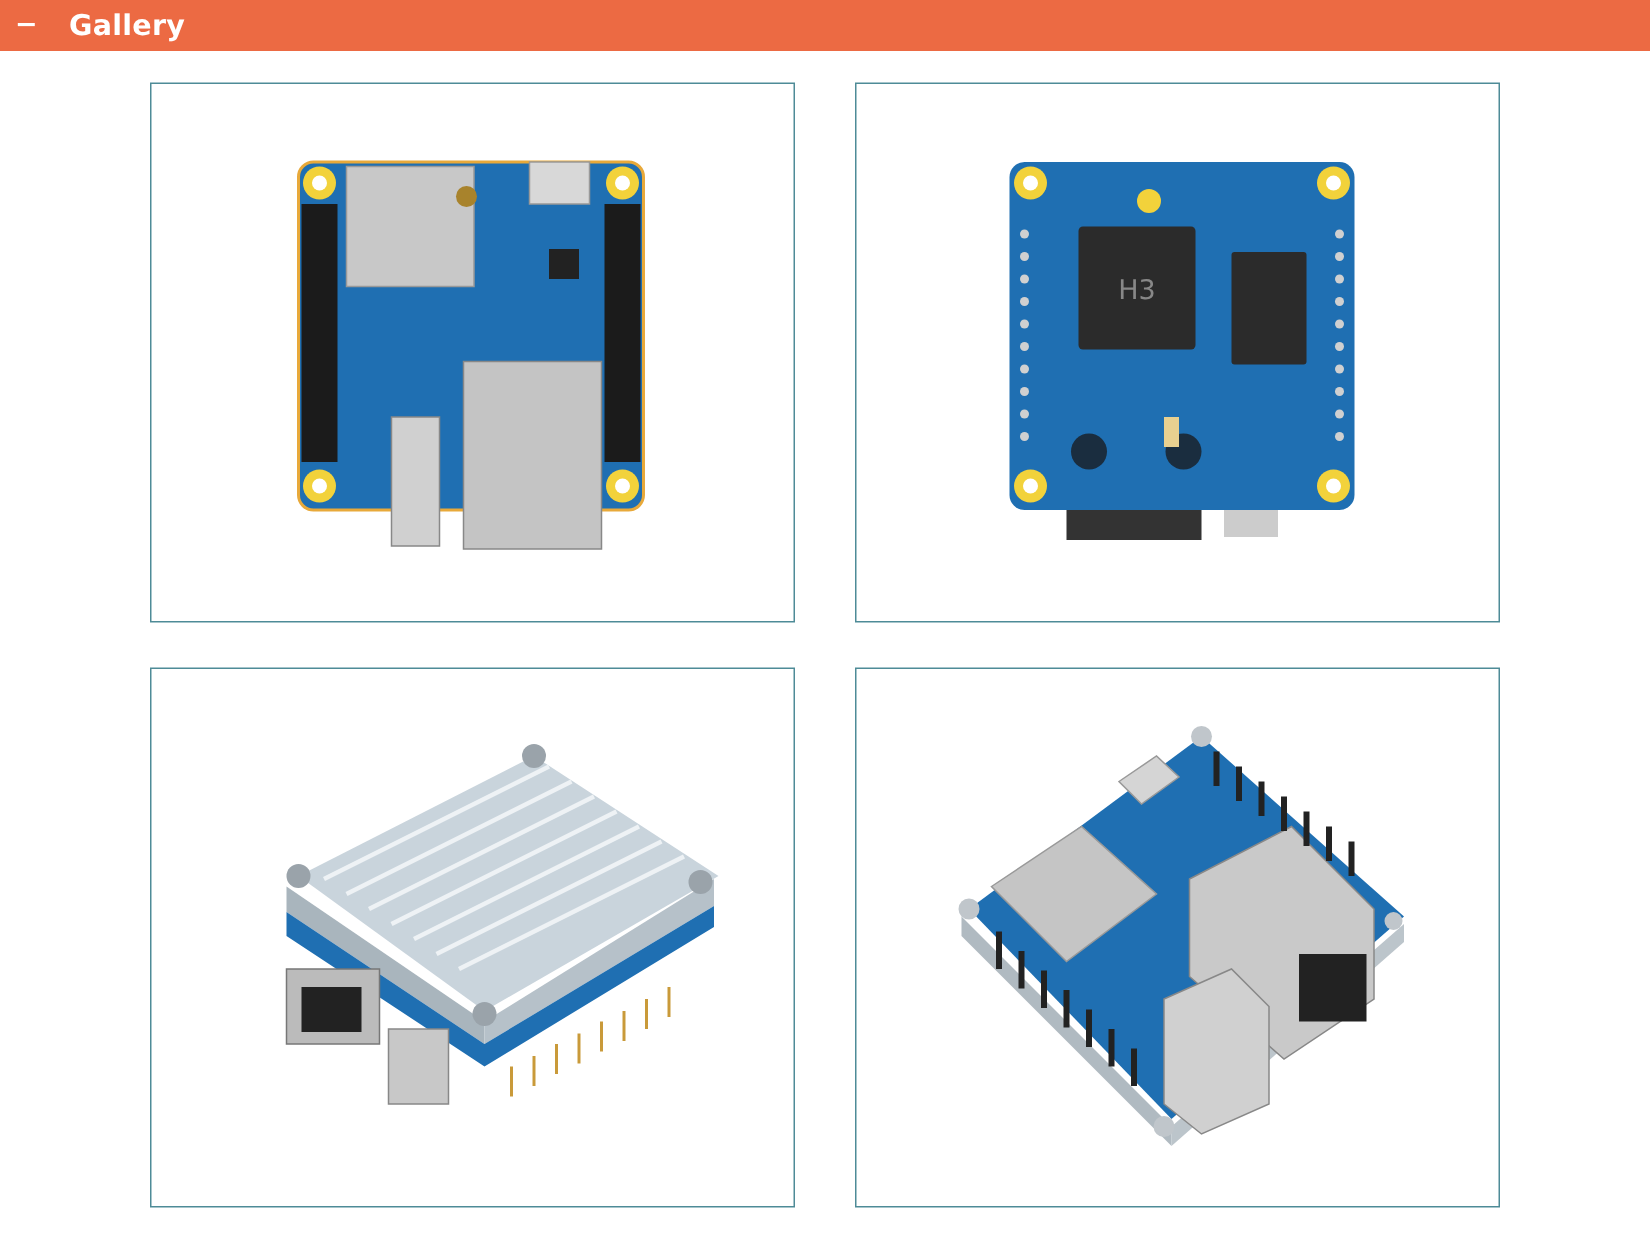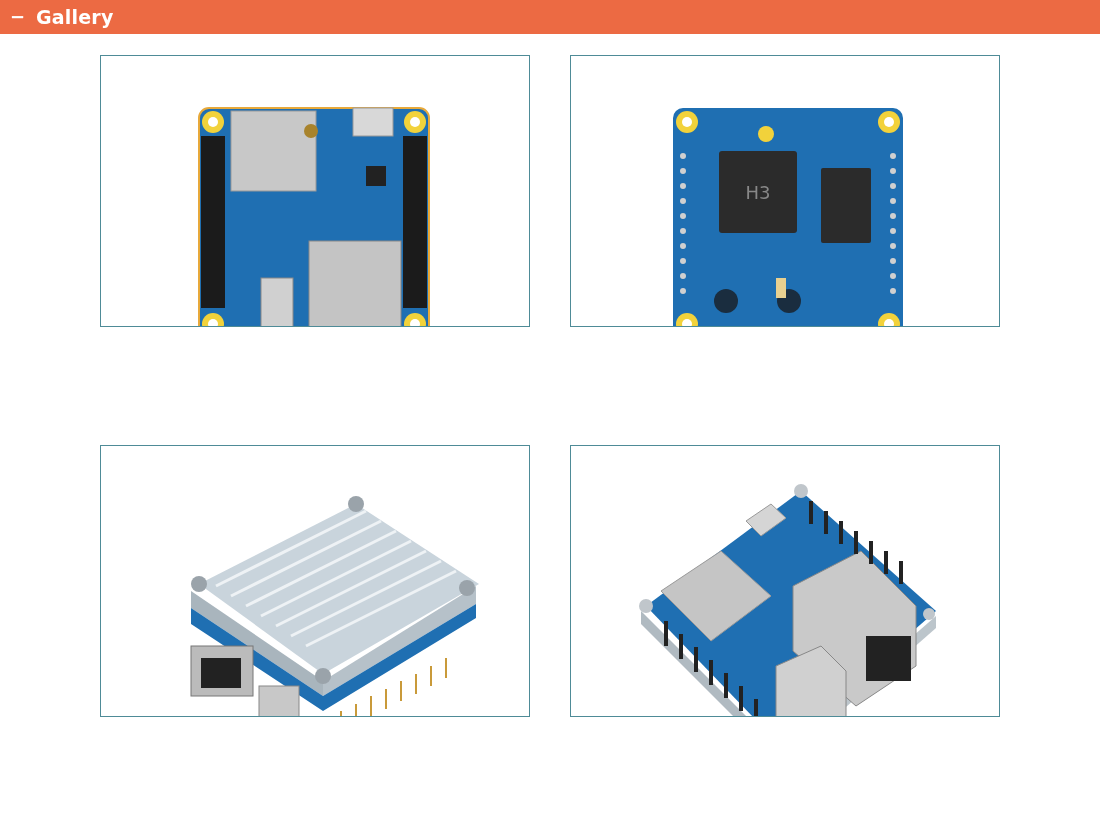--- a/index.html
+++ b/index.html
@@ -1,20 +1,20 @@
 <!DOCTYPE html>
 <html><head>
 <meta charset="utf-8">
 <style>
   * { box-sizing: border-box; margin: 0; padding: 0; }
   body { width: 1100px; height: 835px; background: #ffffff; font-family: "DejaVu Sans", sans-serif; overflow: hidden; position: relative; }
   .header { position: absolute; left: 0; top: 0; width: 1100px; height: 34px; background: #ec6a43; color: #fff; display: flex; align-items: center; padding-left: 10px; cursor: pointer; }
   .header .toggle { font-size: 18px; font-weight: bold; width: 20px; line-height: 1; }
-  .header .title { font-size: 19px; font-weight: bold; margin-left: 6px; letter-spacing: 0.2px; }
-  .frame { position: absolute; width: 430px; height: 272px; border: 1px solid #4e8b97; background: #fff; overflow: hidden; }
+  .header .title { font-size: 19px; font-weight: bold; margin-left: 16px; letter-spacing: 0.2px; }
+  .frame { position: absolute; width: 430px; height: 360px; border: 1px solid #4e8b97; background: #fff; overflow: hidden; }
   .f1 { left: 100px; top: 55px; } .f2 { left: 570px; top: 55px; }
   .f3 { left: 100px; top: 445px; } .f4 { left: 570px; top: 445px; }
   .frame svg { position: absolute; left: 0; top: 0; width: 428px; height: 358px; }
 </style>
 </head>
 <body>
 
 <div class="header">
   <span class="toggle">−</span>
   <span class="title">Gallery</span>

